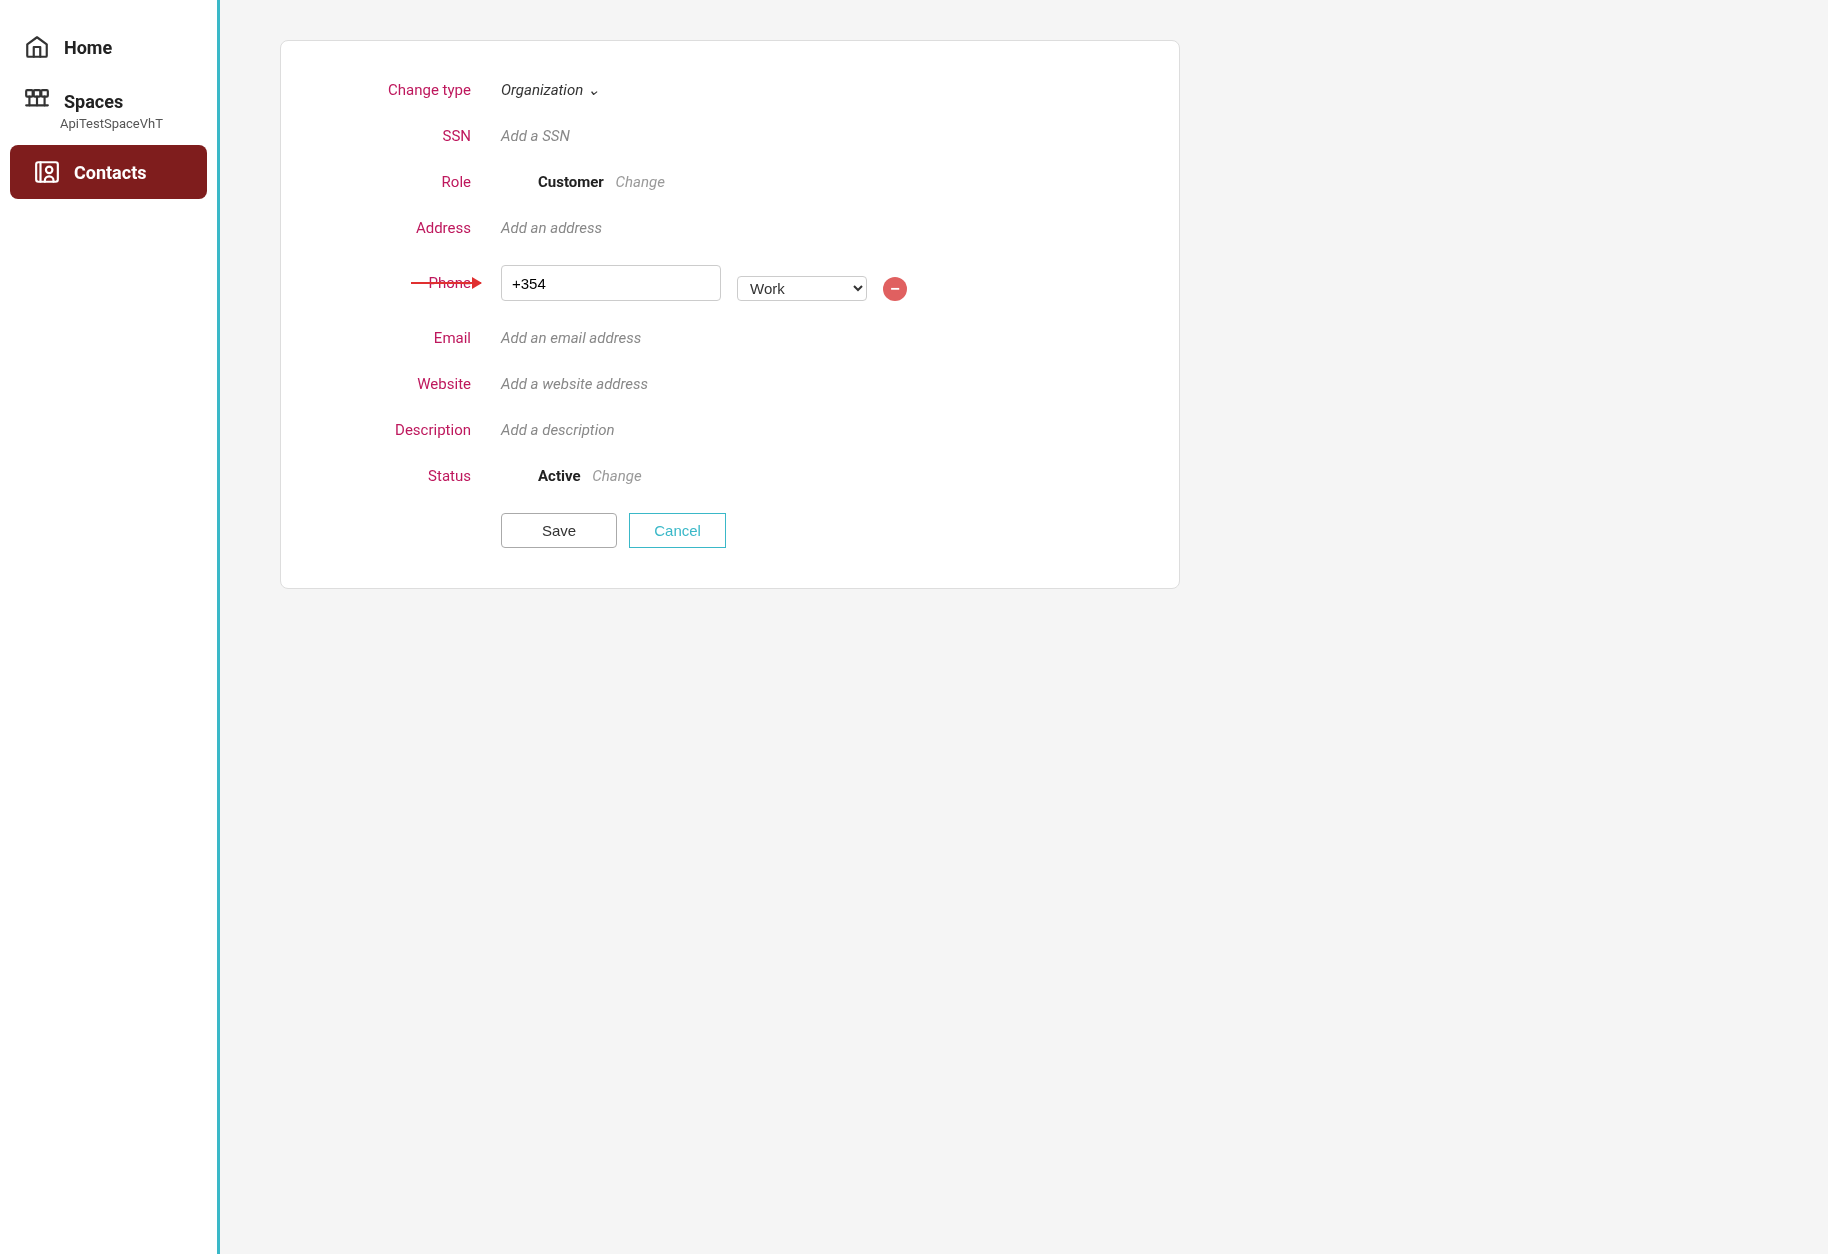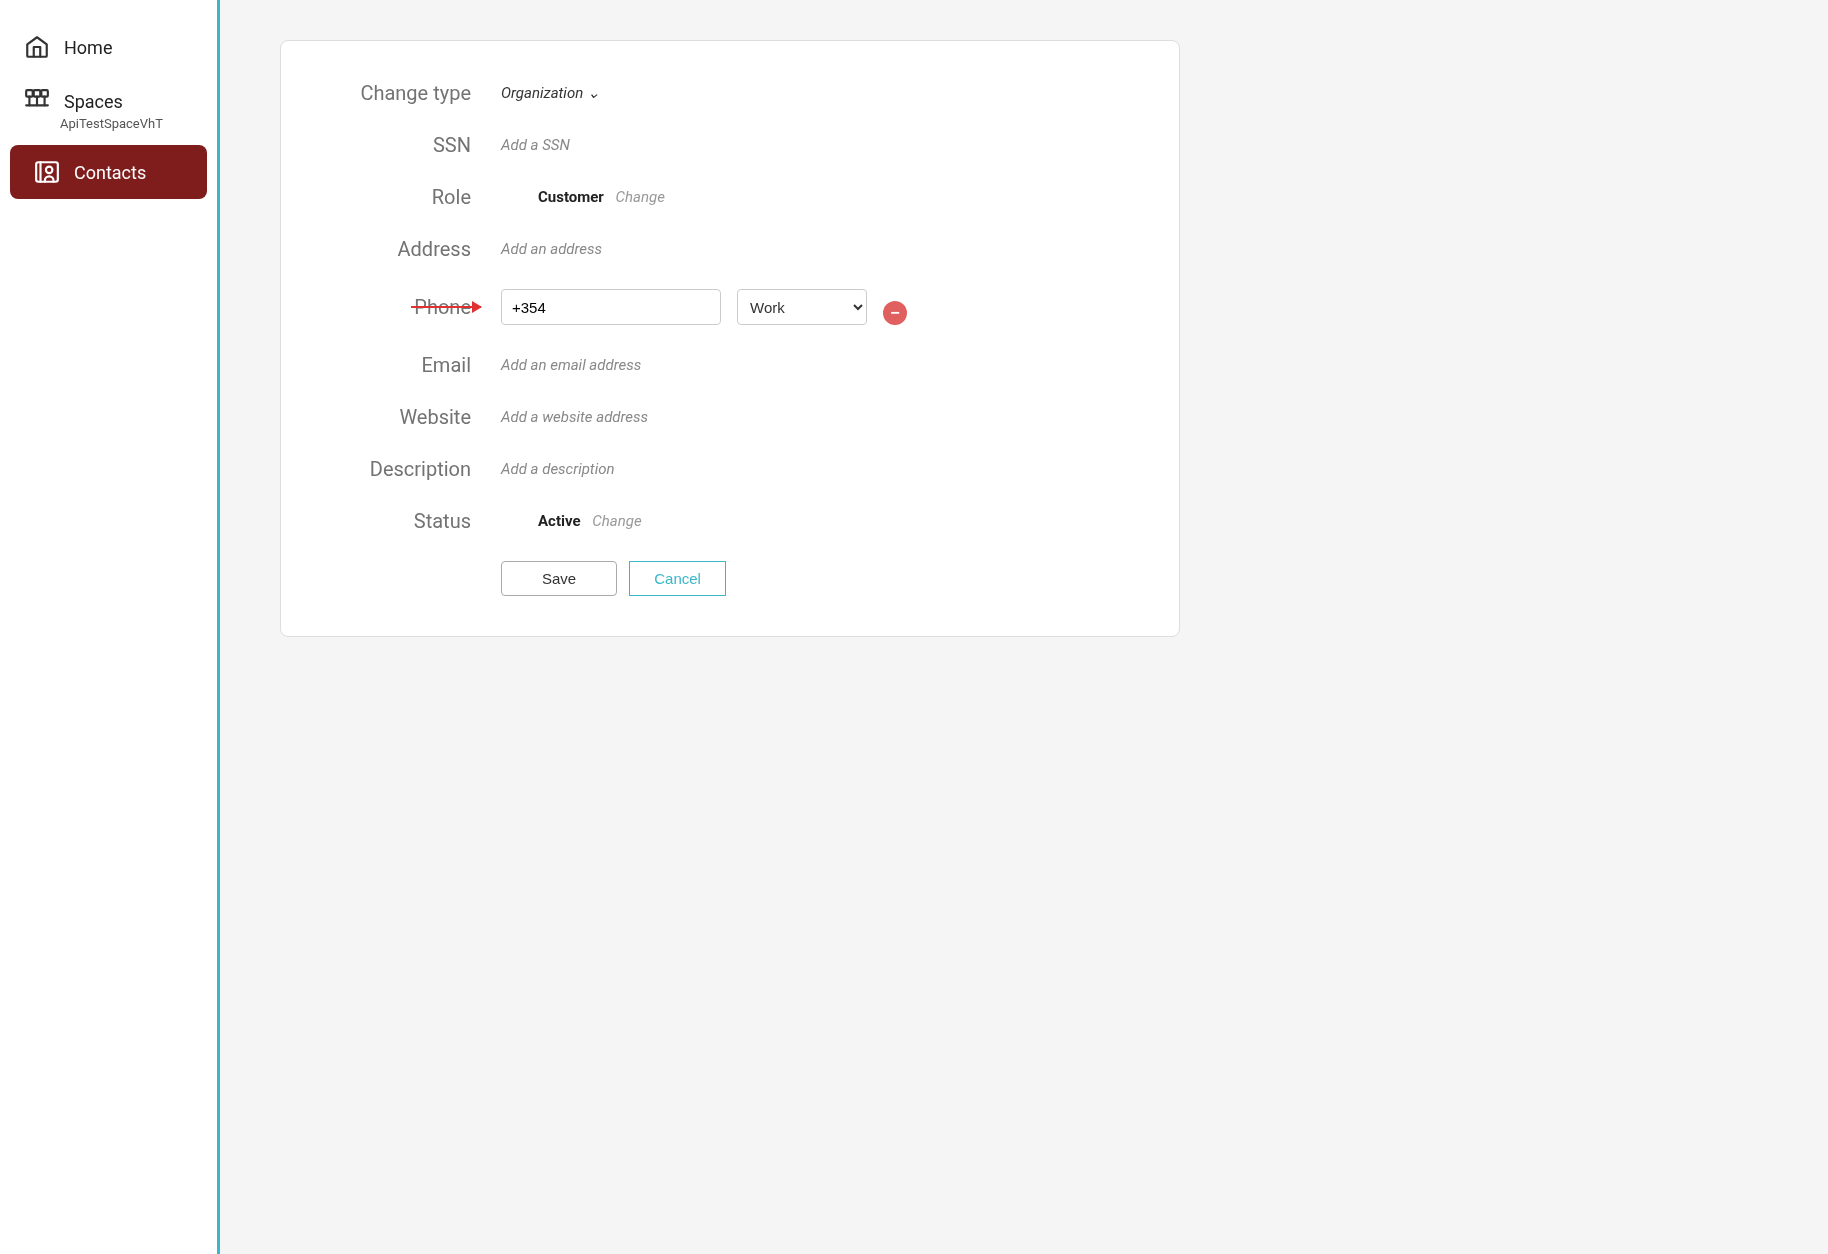--- a/index.html
+++ b/index.html
@@ -40,21 +40,21 @@
     }
 
     .sidebar-item-row {
       display: flex;
       align-items: center;
       gap: 14px;
     }
 
     .sidebar-item-label {
       font-size: 18px;
-      font-weight: 400;
+      font-weight: 700;
       color: #222;
     }
 
     .sidebar-item.active .sidebar-item-label {
       color: #fff;
     }
 
     .sidebar-item-sub {
       font-size: 13px;
       color: #555;
@@ -80,22 +80,22 @@
     .form-row {
       display: flex;
       align-items: center;
       margin-bottom: 28px;
       position: relative;
     }
 
     .form-label {
       width: 160px;
       min-width: 160px;
-      font-size: 20px;
-      color: #737373;
+      font-size: 15px;
+      color: #be185d;
       text-align: right;
       padding-right: 30px;
     }
 
     .form-value {
       flex: 1;
       font-size: 15px;
       color: #888;
       font-style: italic;
     }
@@ -155,21 +155,21 @@
       height: 36px;
       border: 1px solid #ccc;
       border-radius: 4px;
       padding: 0 10px;
       font-size: 15px;
       outline: none;
     }
 
     .phone-type-select {
       width: 130px;
-      height: 36px;
+      height: 25px;
       border: 1px solid #ccc;
       border-radius: 4px;
       padding: 0 8px;
       font-size: 15px;
       color: #333;
       background: #fff;
       cursor: pointer;
     }
 
     .remove-btn {

